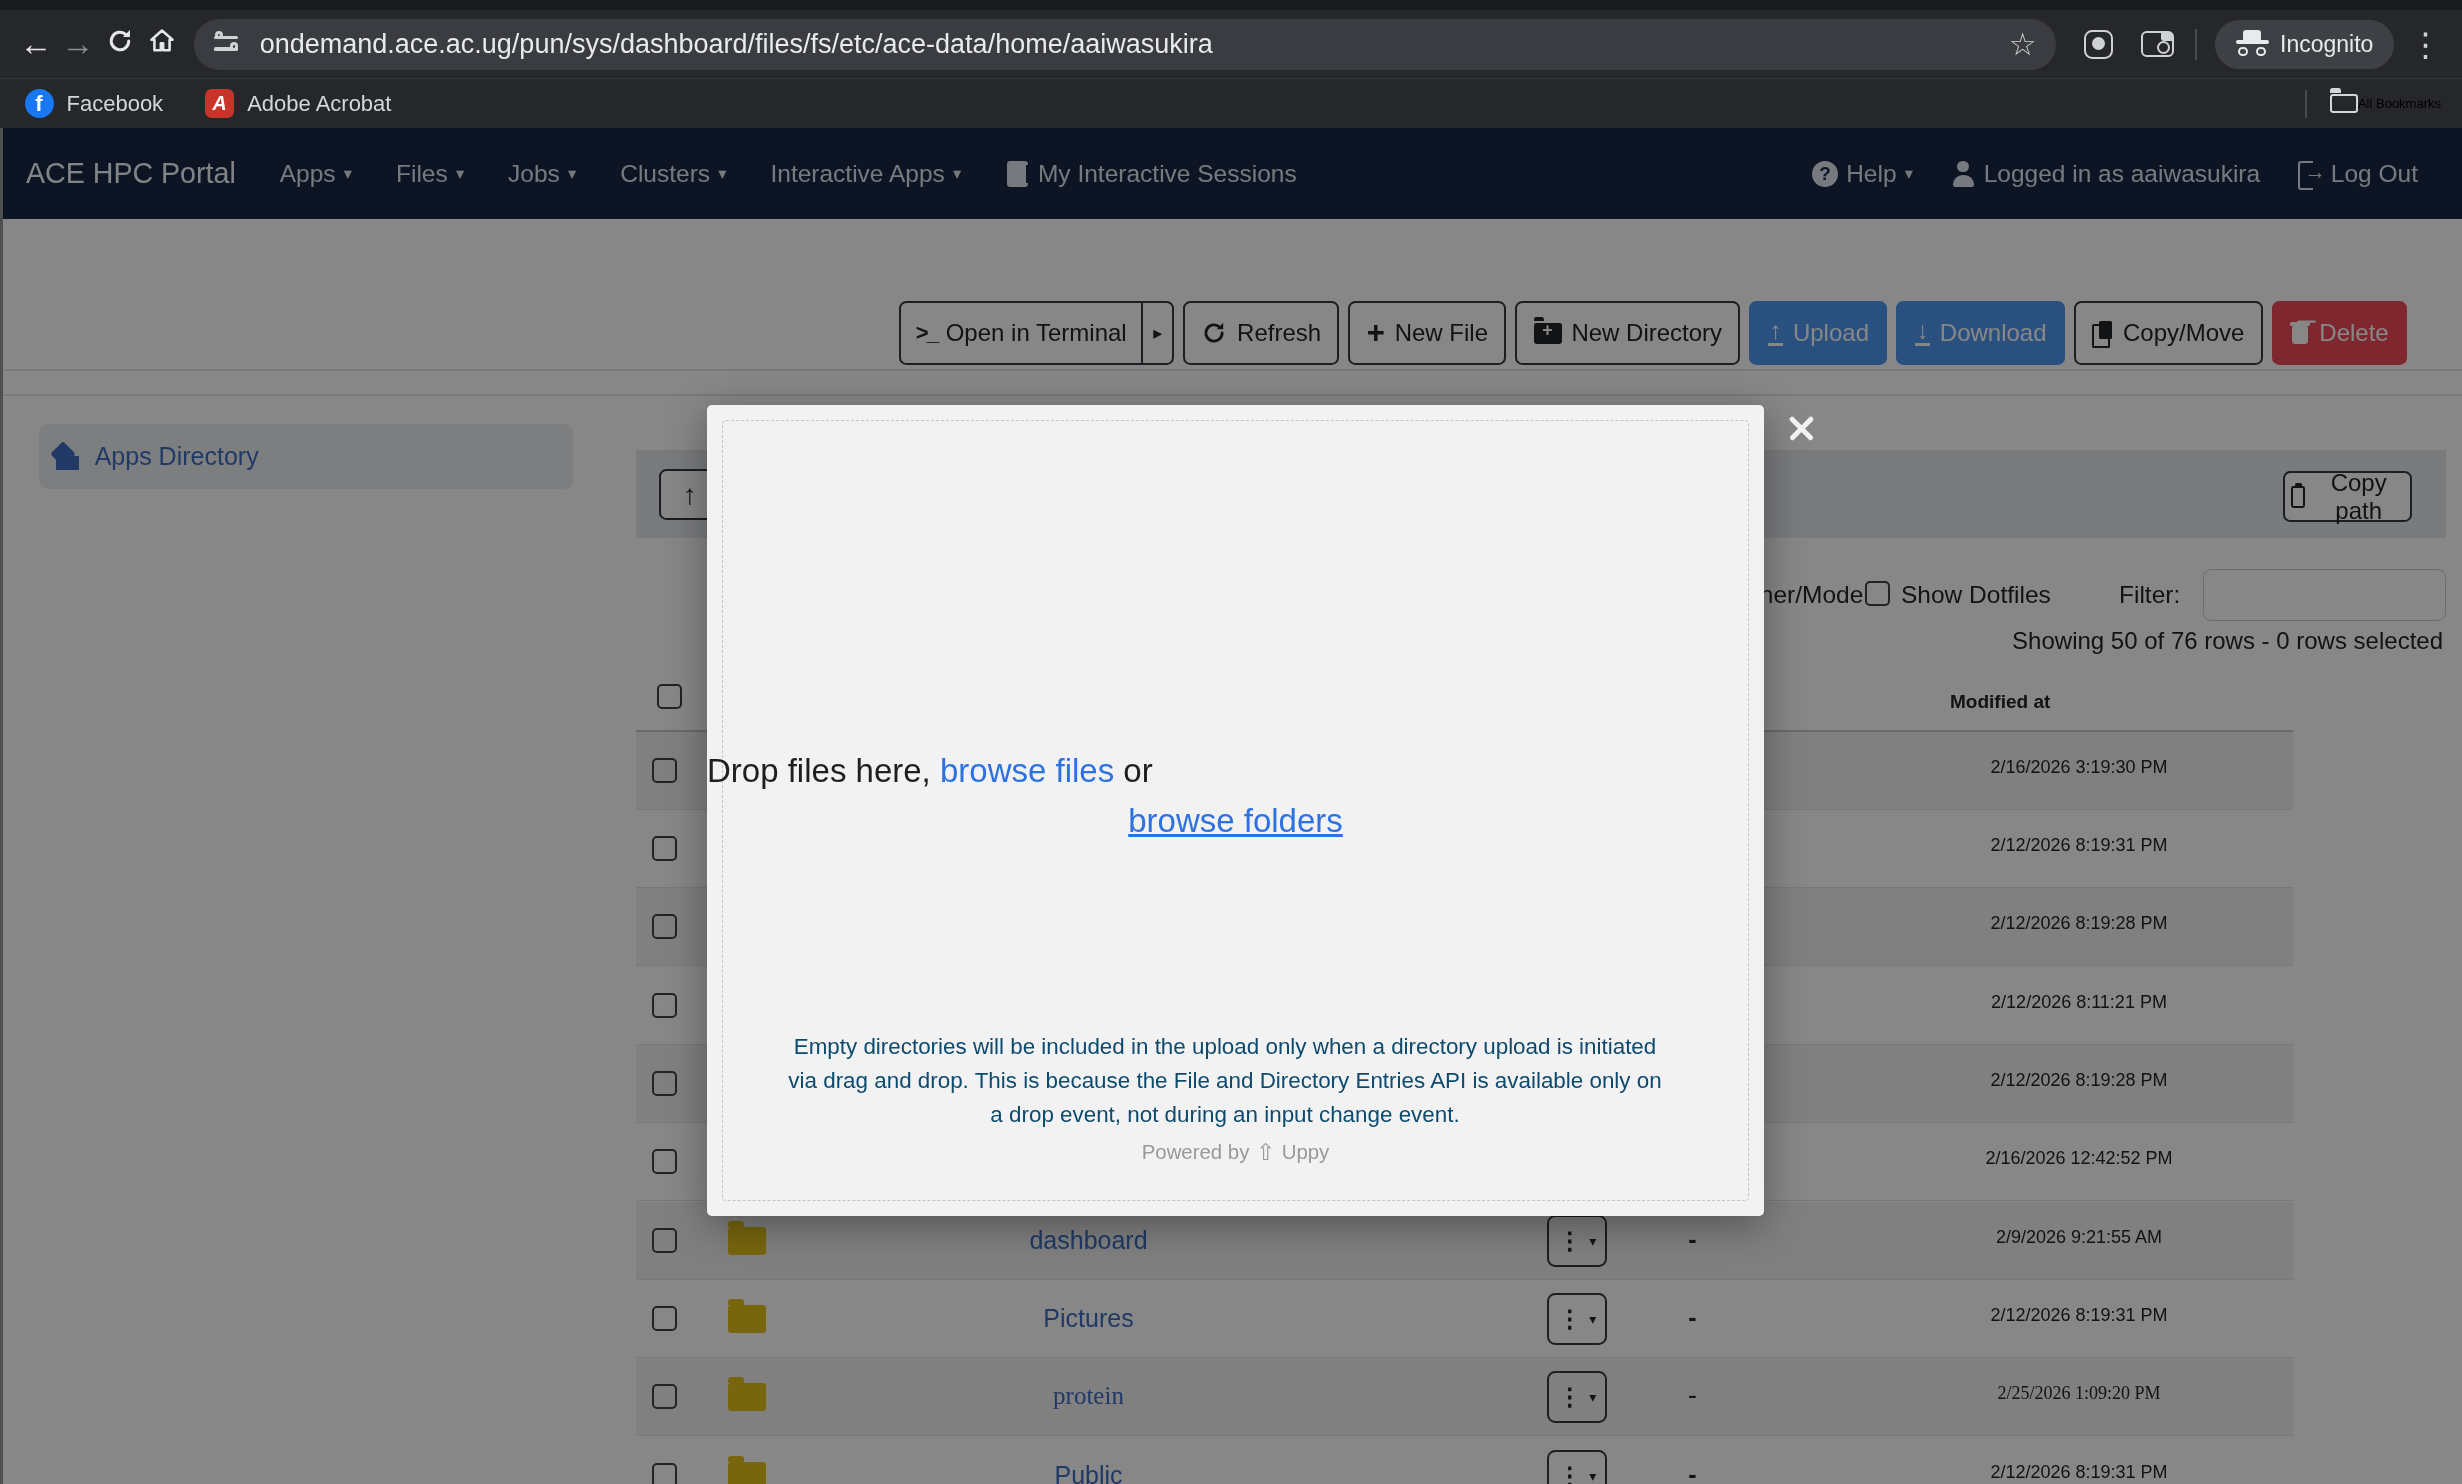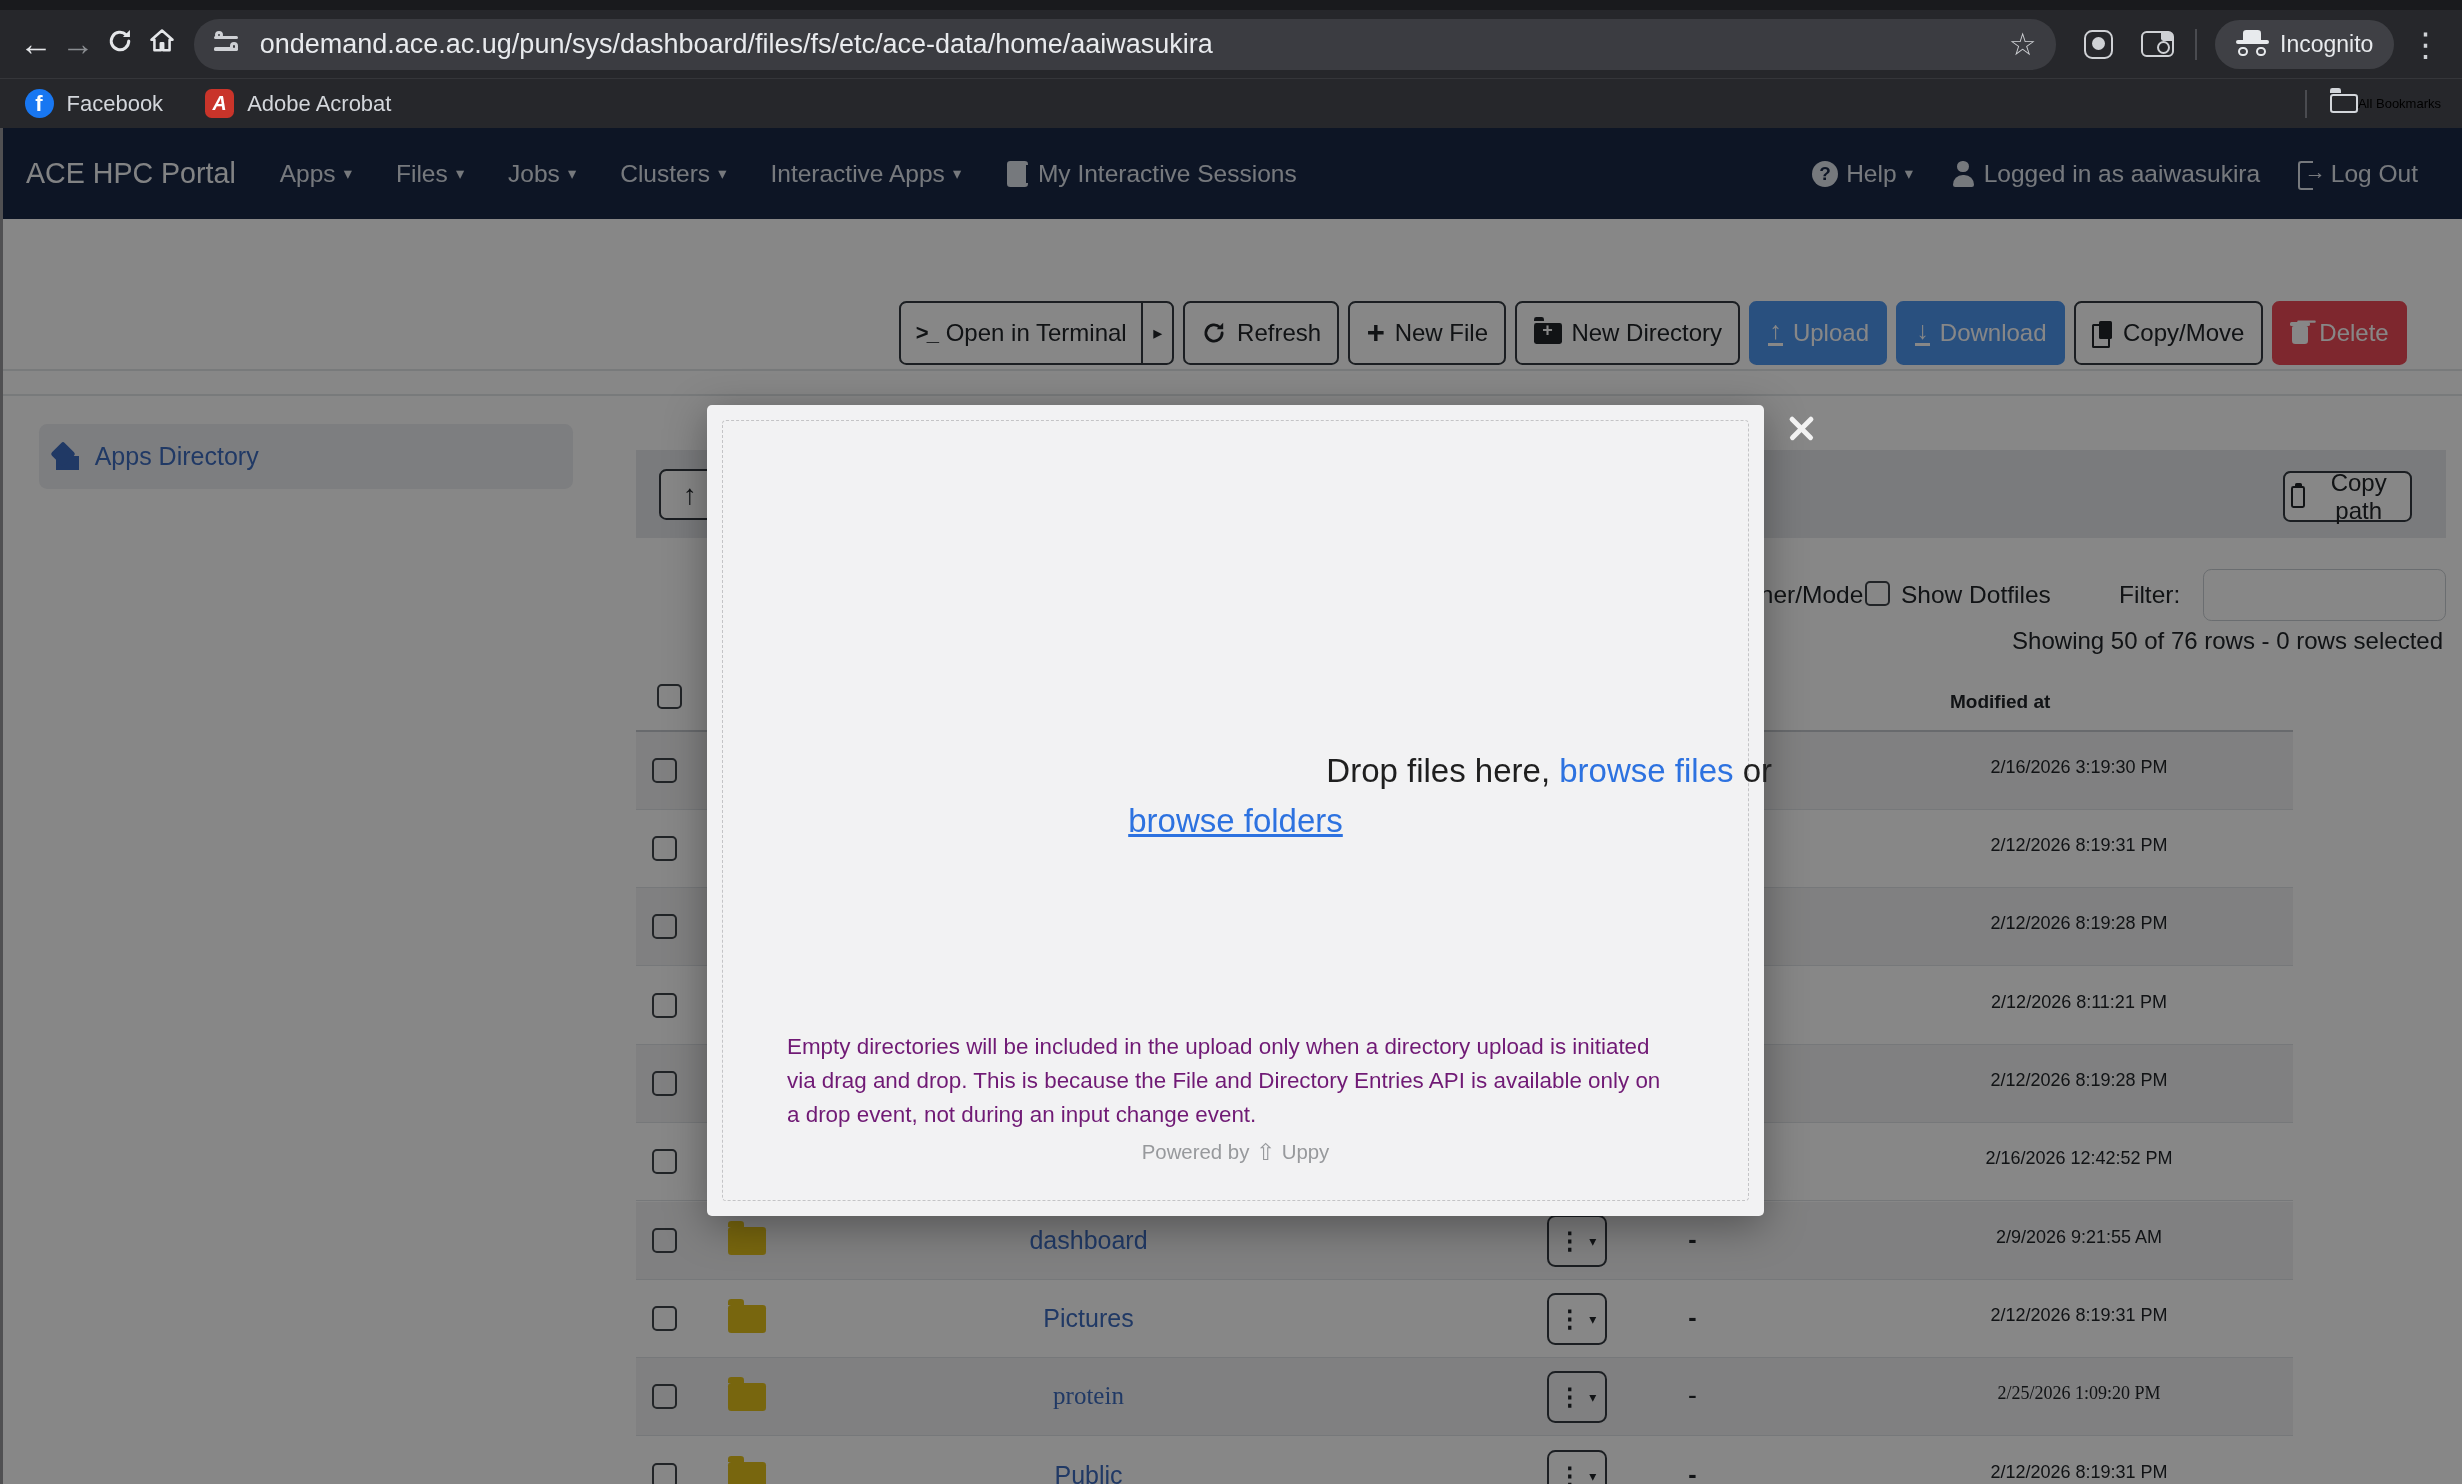--- a/index.html
+++ b/index.html
@@ -142,26 +142,26 @@
   .fbtn .d3{font-size:24px;font-weight:bold;letter-spacing:0;line-height:16.3px;}
   .fbtn .cv{font-size:14px;}
   .fdash{position:absolute;left:1036px;top:23px;width:41px;text-align:center;font-size:25px;font-weight:bold;color:#212529;}
   .fdate{position:absolute;left:1280px;top:24.5px;width:326px;text-align:center;font-size:18px;color:#212529;white-space:nowrap;}
 
   
   .overlay{position:absolute;left:0;top:0;width:100%;height:100%;background:rgba(0,0,0,0.47);z-index:40;}
   .modal{position:absolute;left:707px;top:277px;width:1057px;height:811px;background:#f2f2f3;border-radius:4.9px;
     box-shadow:0 9.8px 41px rgba(0,0,0,0.35);z-index:50;}
   .dashed{position:absolute;left:14.7px;top:14.7px;right:14.7px;bottom:14.7px;border:1.6px dashed #c4c4c6;border-radius:4.1px;}
-  .dropline1{position:absolute;left:0;top:347px;width:100%;text-align:right;font-size:33px;color:#1f1f1f;margin-left:8px;}
+  .dropline1{position:absolute;left:0;top:347px;width:100%;text-align:left;font-size:33px;color:#1f1f1f;}
   .dropline2{position:absolute;left:0;top:397px;width:100%;text-align:center;font-size:33px;}
   .blink{color:#2d72e0;}
   .blink.u{text-decoration:underline;}
-  .upnote{position:absolute;left:80px;top:625px;width:930px;font-size:22.4px;
-    line-height:34px;color:#701a75;}
+  .upnote{position:absolute;left:53px;top:625px;width:930px;text-align:center;font-size:22.4px;
+    line-height:34px;color:#0c4a6e;}
   .powered{position:absolute;left:0;top:734px;width:100%;display:flex;align-items:center;justify-content:center;
     gap:6.5px;font-size:20.4px;color:#97999c;}
   .uppyglyph{font-size:23px;}
   .closex{position:absolute;left:1784px;top:282px;width:36px;height:36px;z-index:55;}
   .closex i{position:absolute;left:2.4px;top:15.5px;width:31px;height:4.5px;background:#f2f2f2;border-radius:2.4px;}
   .closex i:nth-child(1){transform:rotate(45deg);}
   .closex i:nth-child(2){transform:rotate(-45deg);}
 </style>
 </head>
 <body>

